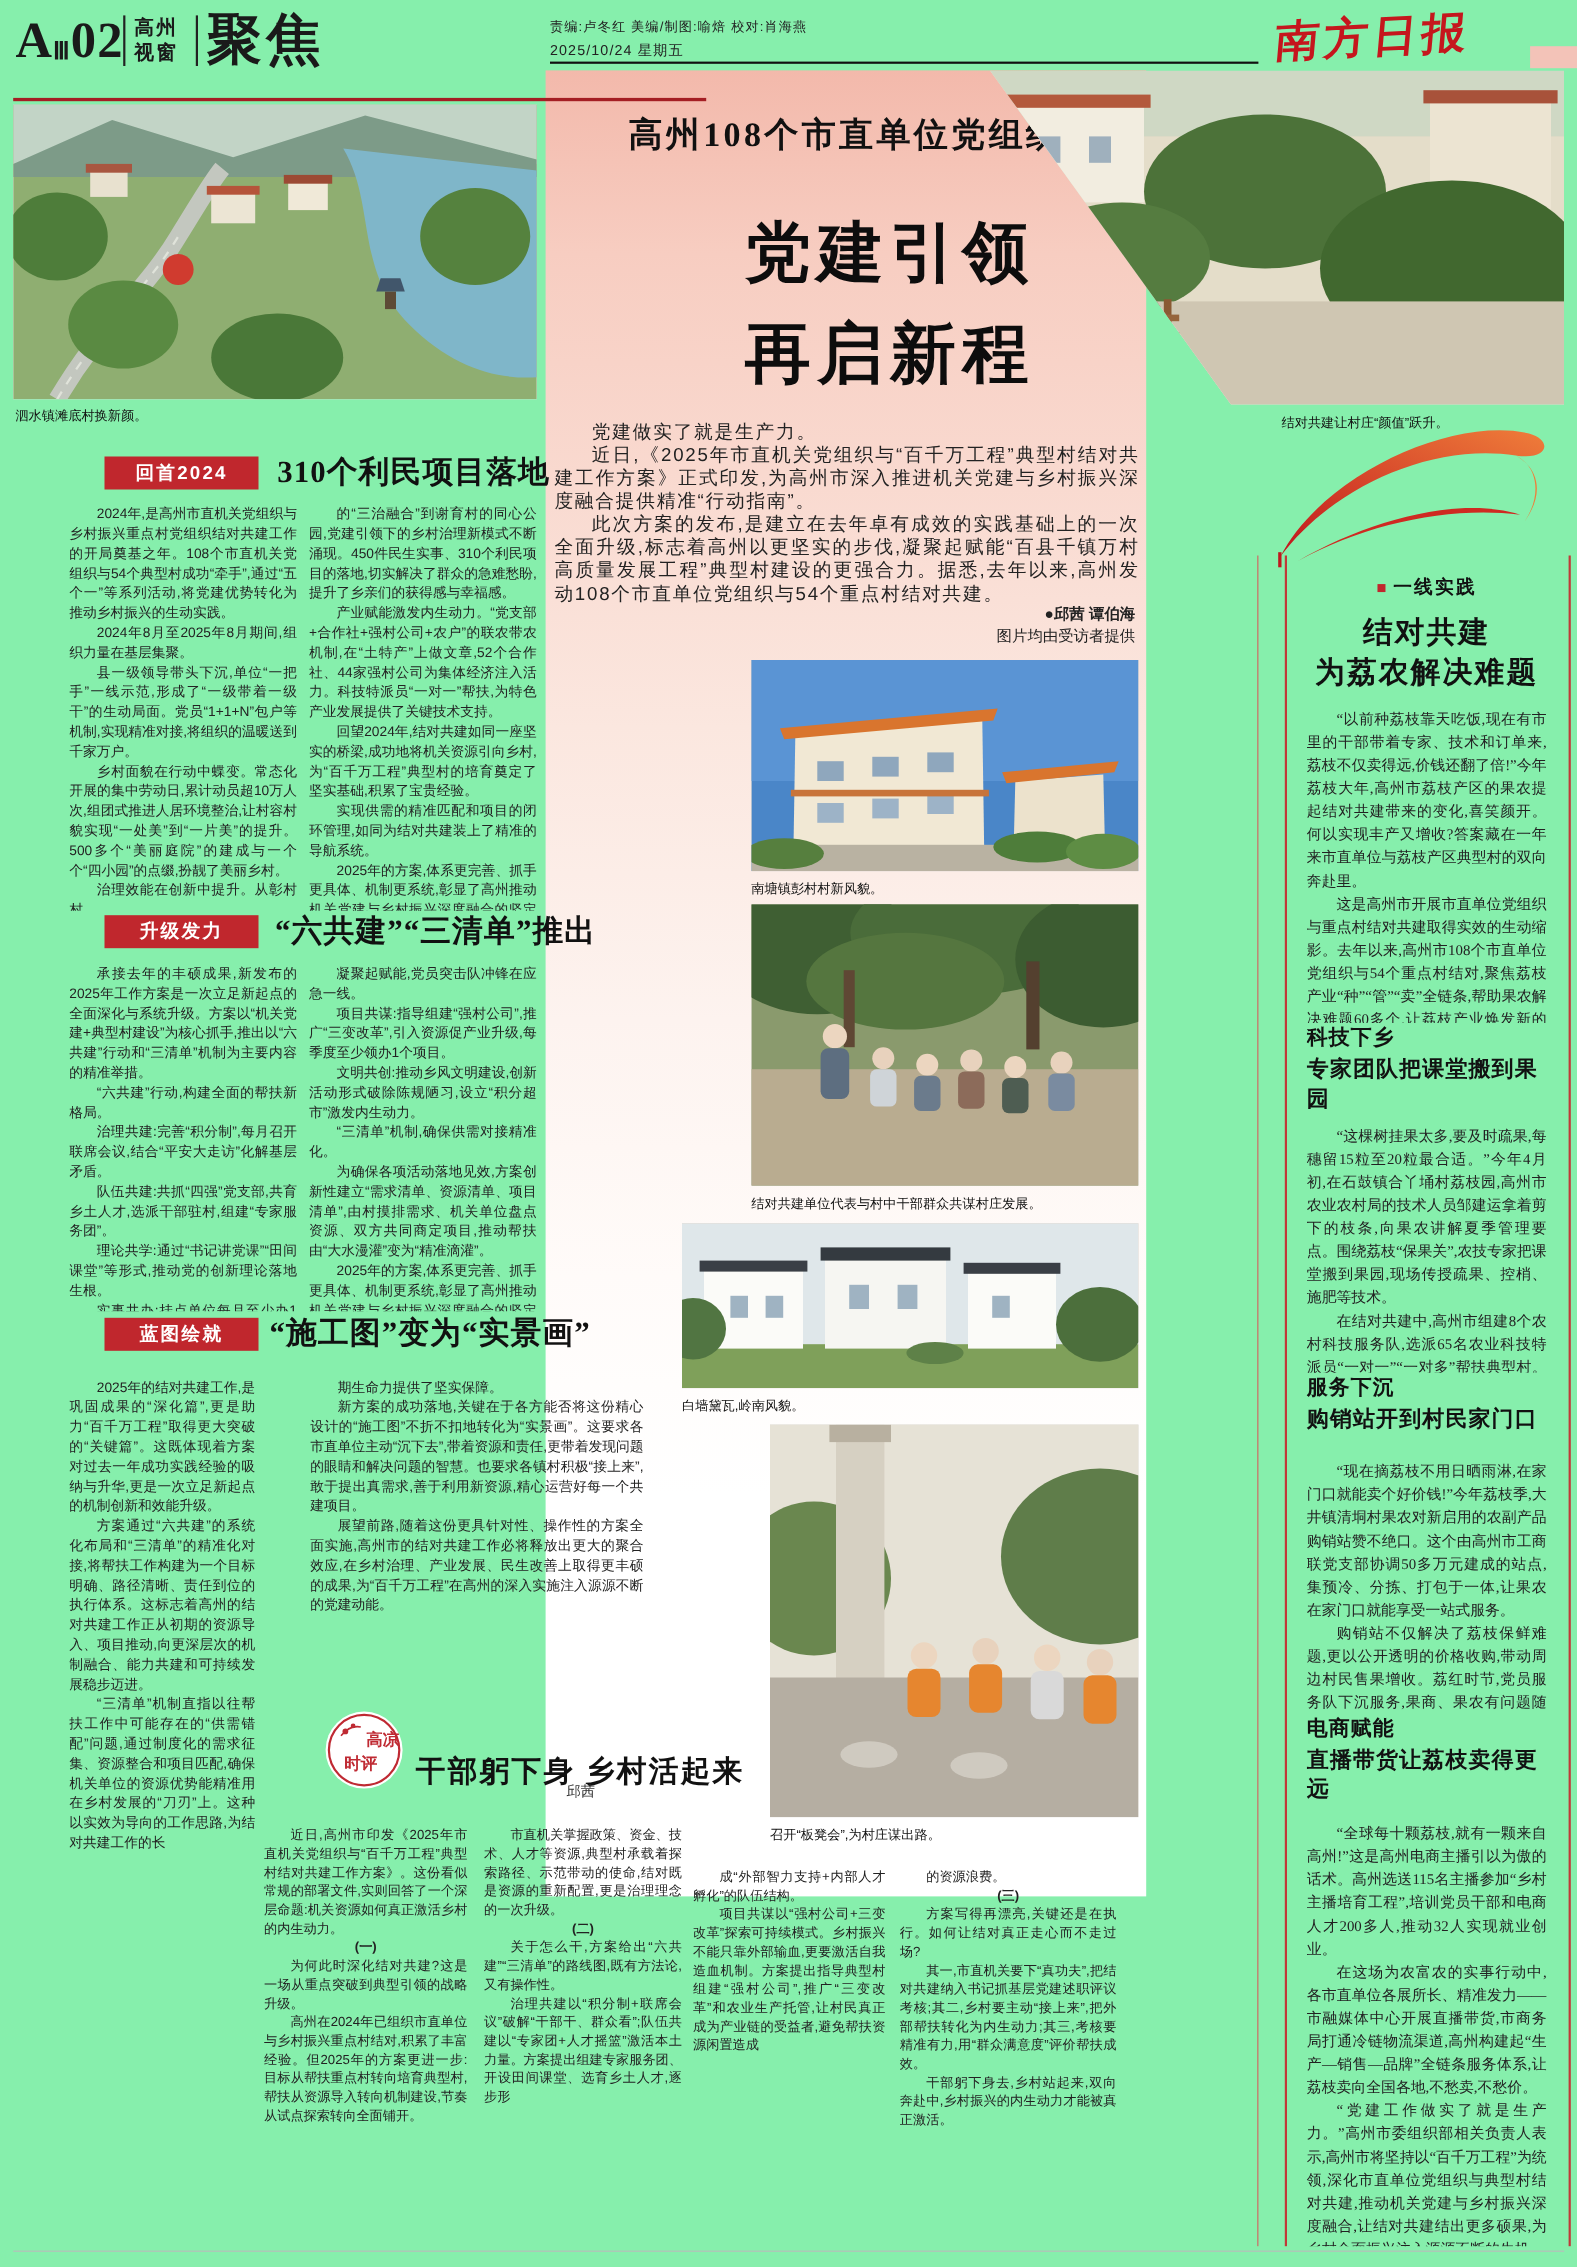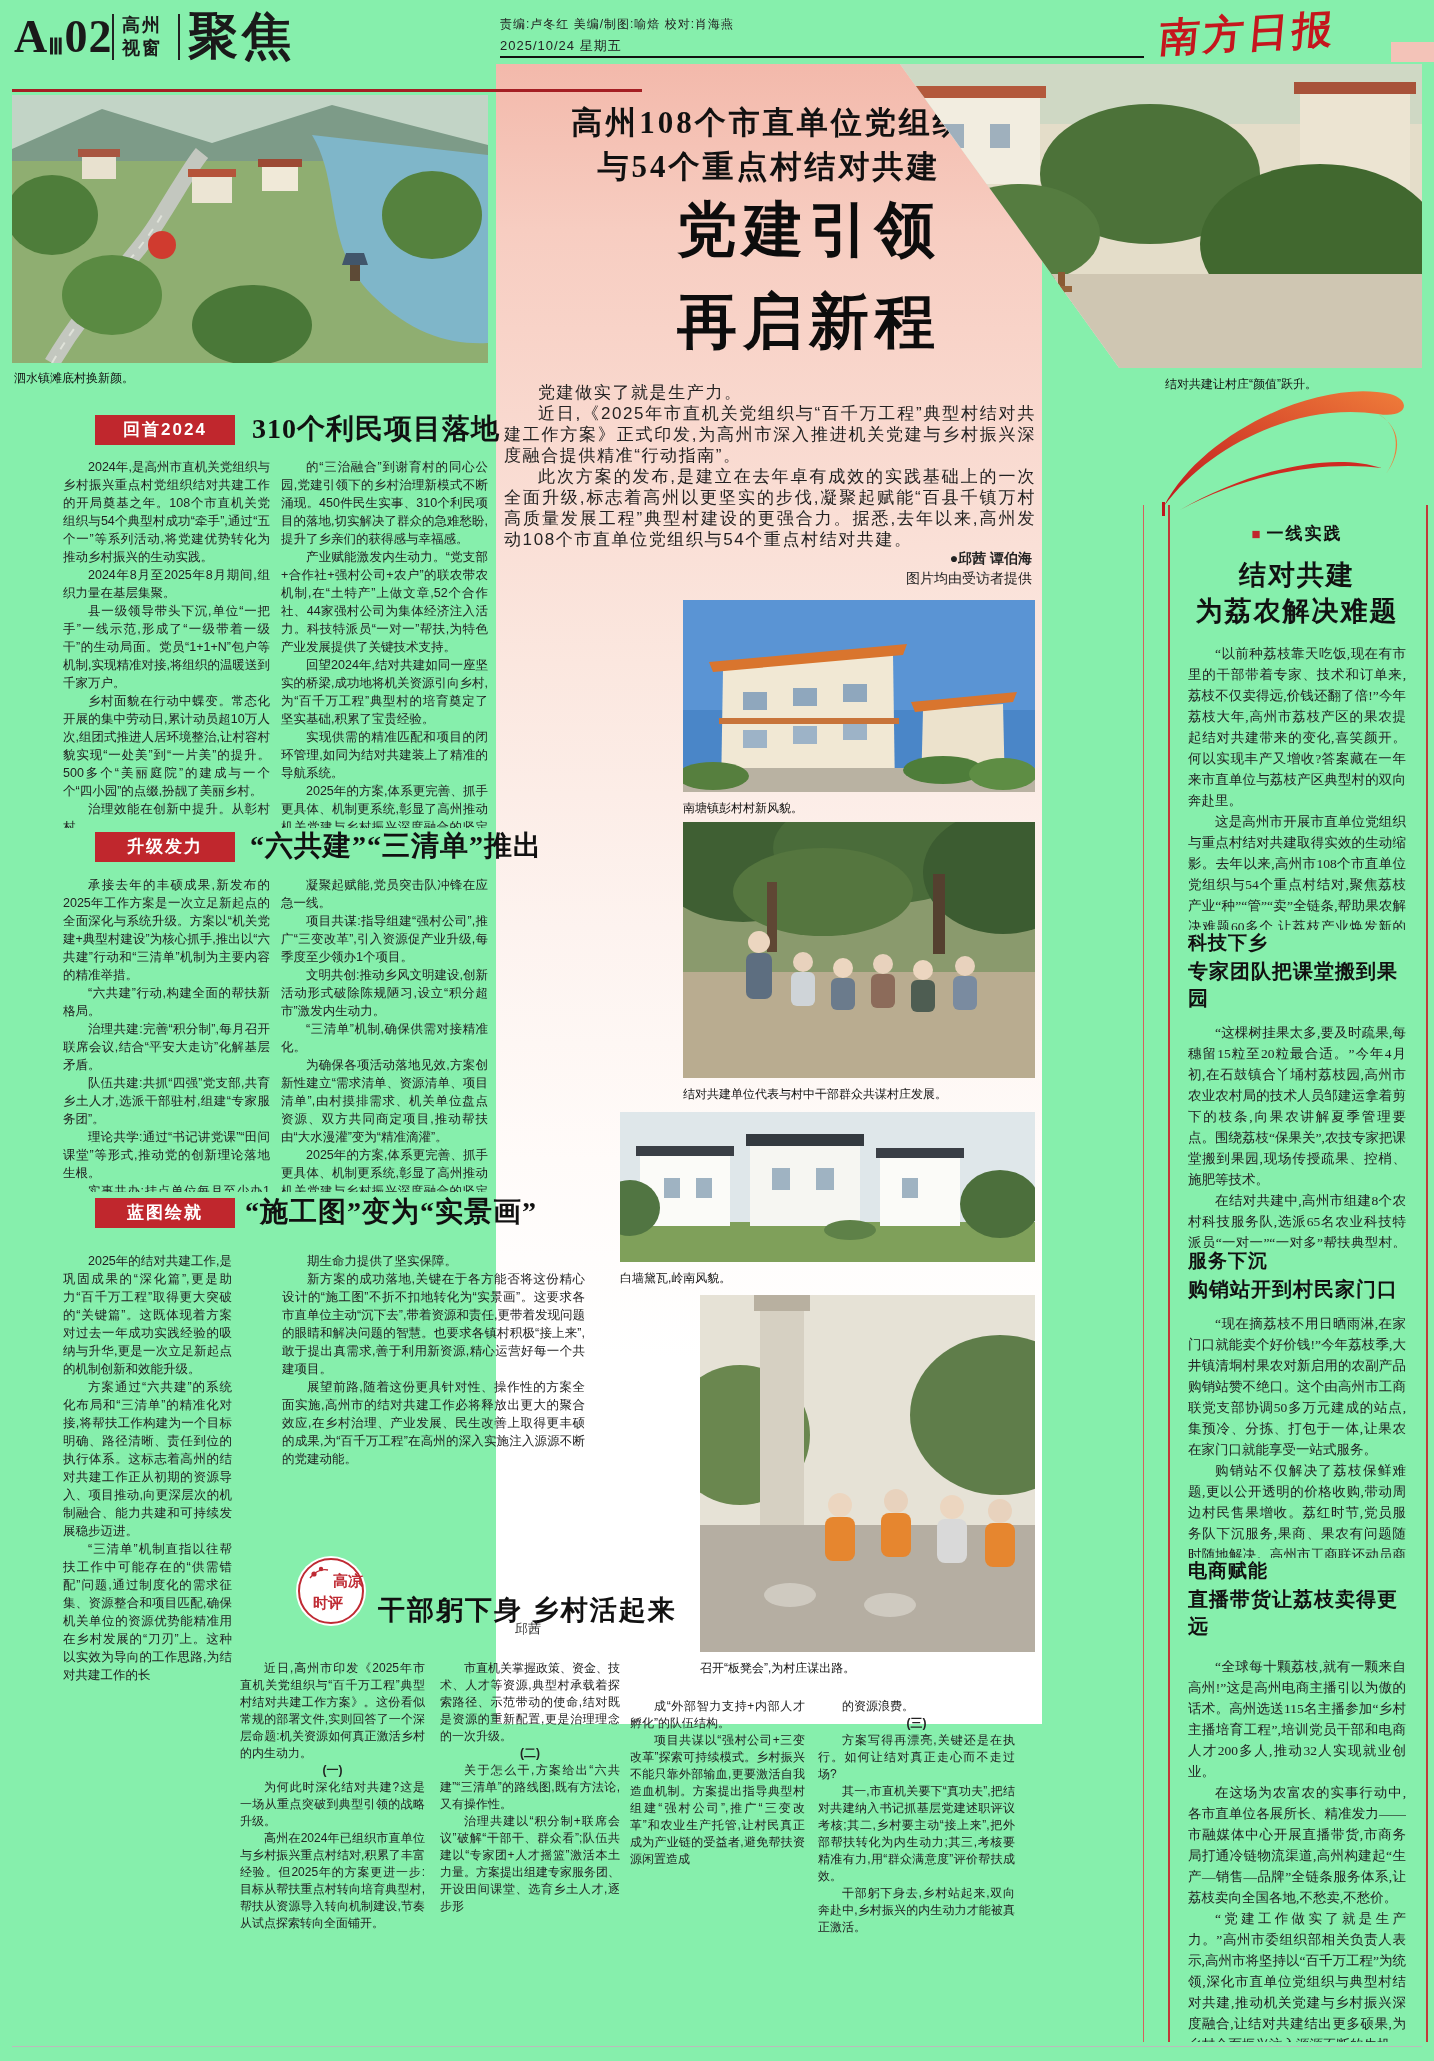--- a/index.html
+++ b/index.html
@@ -70,21 +70,20 @@
   <div class="abs vrule" style="left:178px;top:14px;height:46px;"></div>
   <div class="abs focus" style="left:188px;top:3px;">聚焦</div>
   <div class="abs credits" style="left:500px;top:16px;">责编:卢冬红  美编/制图:喻焙  校对:肖海燕</div>
   <div class="abs date" style="left:500px;top:37px;">2025/10/24  星期五</div>
   <div class="abs" style="left:500px;top:56px;width:644px;height:2px;background:#111;"></div>
   <div class="abs masthead" style="left:1160px;top:6px;">南方日报</div>
   <div class="abs" style="left:1391px;top:42px;width:43px;height:20px;background:#f3c3b8;"></div>
 
   <div class="abs center-bg" style="left:496px;top:64px;width:546px;height:1660px;">
     <div class="abs kicker" style="left:0;top:38px;width:100%;">高州108个市直单位党组织</div>
-    <div class="abs kicker" style="left:0;top:82px;width:100%;">与54个重点村结对共建</div>
     <div class="abs big-title" style="left:0;top:120px;width:100%;">党建引领</div>
     <div class="abs big-title" style="left:0;top:212px;width:100%;">再启新程</div>
     <div class="abs center-intro" style="left:8px;top:318px;width:532px;height:168px;overflow:hidden;">
         <p class="para">党建做实了就是生产力。</p>
         <p class="para">近日,《2025年市直机关党组织与“百千万工程”典型村结对共建工作方案》正式印发,为高州市深入推进机关党建与乡村振兴深度融合提供精准“行动指南”。</p>
         <p class="para">此次方案的发布,是建立在去年卓有成效的实践基础上的一次全面升级,标志着高州以更坚实的步伐,凝聚起赋能“百县千镇万村高质量发展工程”典型村建设的更强合力。据悉,去年以来,高州发动108个市直单位党组织与54个重点村结对共建。</p>
       </div>
     <div class="abs byline" style="left:240px;top:486px;width:296px;">●邱茜  谭伯海</div>
     <div class="abs byline" style="left:240px;top:506px;width:296px;font-weight:400;">图片均由受访者提供</div>
 
@@ -360,21 +359,21 @@
       <div class="side-h2">专家团队把课堂搬到果园</div>
       <div class="side-body" style="margin-top:10px;">
           <p class="para">“这棵树挂果太多,要及时疏果,每穗留15粒至20粒最合适。”今年4月初,在石鼓镇合丫埇村荔枝园,高州市农业农村局的技术人员邹建运拿着剪下的枝条,向果农讲解夏季管理要点。围绕荔枝“保果关”,农技专家把课堂搬到果园,现场传授疏果、控梢、施肥等技术。</p>
           <p class="para">在结对共建中,高州市组建8个农村科技服务队,选派65名农业科技特派员“一对一”“一对多”帮扶典型村。这些“土专家”走村串户,把技术课堂搬到田间地头,从疏花疏果到采后保鲜,手把手指导果农科学种植,帮助果农把好荔枝品质关,夯实荔枝产业发展根基。</p>
         </div>
     </div>
 
     <div class="side-block" style="top:726px;height:310px;">
       <div class="side-h1">服务下沉</div>
       <div class="side-h2">购销站开到村民家门口</div>
-      <div class="side-body" style="margin-top:10px;">
+      <div class="side-body" style="margin-top:24px;">
           <p class="para">“现在摘荔枝不用日晒雨淋,在家门口就能卖个好价钱!”今年荔枝季,大井镇清垌村果农对新启用的农副产品购销站赞不绝口。这个由高州市工商联党支部协调50多万元建成的站点,集预冷、分拣、打包于一体,让果农在家门口就能享受一站式服务。</p>
           <p class="para">购销站不仅解决了荔枝保鲜难题,更以公开透明的价格收购,带动周边村民售果增收。荔红时节,党员服务队下沉服务,果商、果农有问题随时随地解决。高州市工商联还动员商会力量,连续4年开展荔枝定制活动,今年高州共定制3.1万多棵荔枝树,约161万斤。</p>
         </div>
     </div>
 
     <div class="side-block" style="top:1036px;height:484px;">
       <div class="side-h1">电商赋能</div>
       <div class="side-h2">直播带货让荔枝卖得更远</div>
       <div class="side-body" style="margin-top:16px;">
           <p class="para">“全球每十颗荔枝,就有一颗来自高州!”这是高州电商主播引以为傲的话术。高州选送115名主播参加“乡村主播培育工程”,培训党员干部和电商人才200多人,推动32人实现就业创业。</p>

